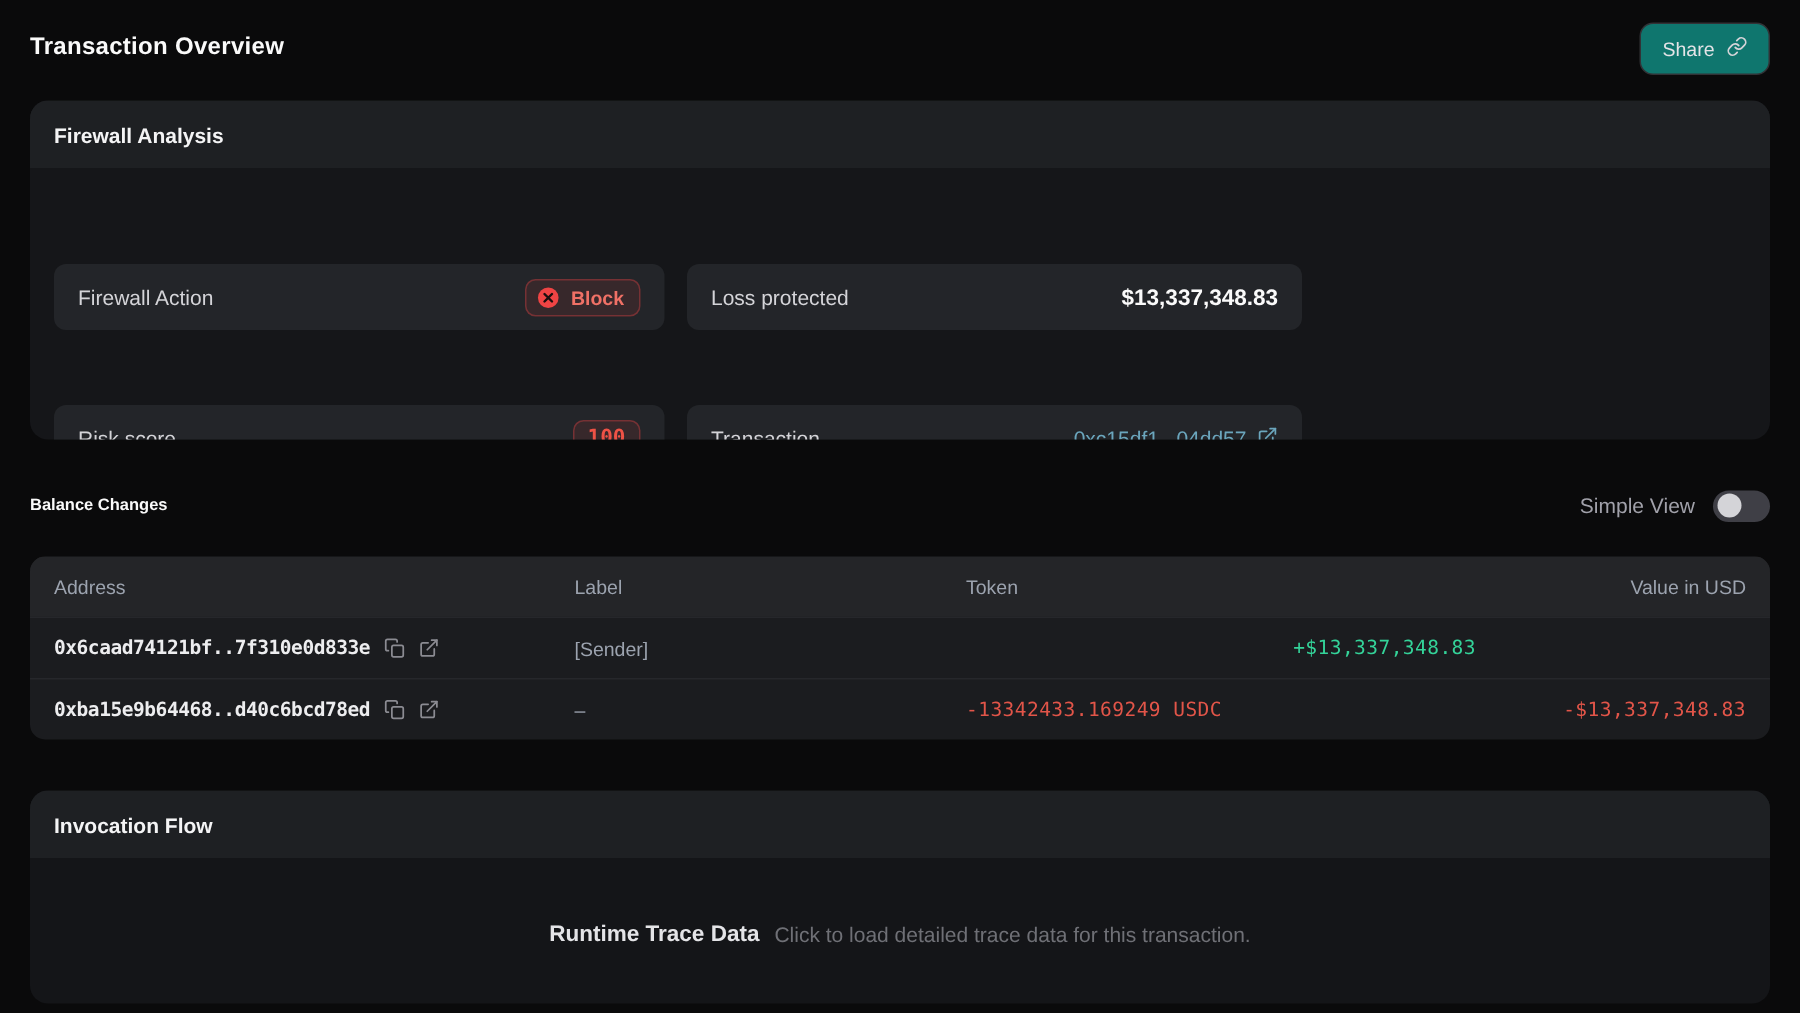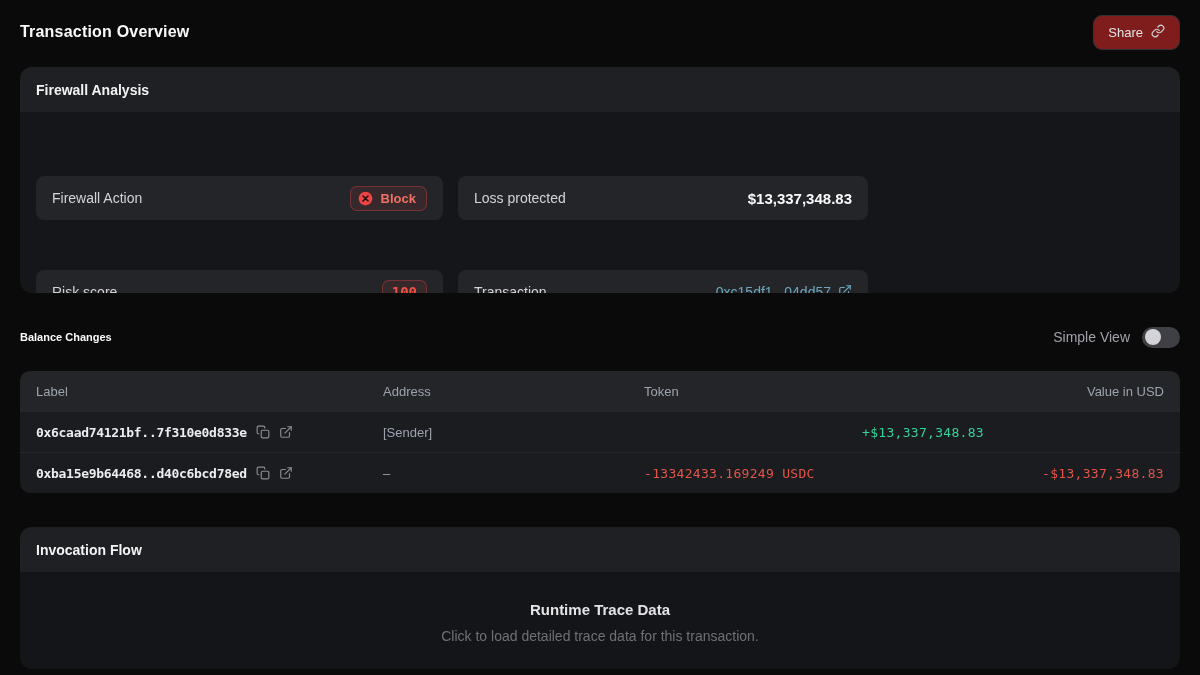--- a/index.html
+++ b/index.html
@@ -13,21 +13,21 @@
 
   
   .topbar {
     margin: 15px 20px 0 20px;
     height: 34px;
     display: flex; align-items: center; justify-content: space-between;
   }
   .page-title { font-size: 16px; font-weight: bold; letter-spacing: .2px; }
   .share-btn {
     display: flex; align-items: center; gap: 8px;
-    background: #7f1d1d; border: 1px solid #323236; border-radius: 9px;
+    background: #0f766e; border: 1px solid #323236; border-radius: 9px;
     padding: 8px 14px; font-size: 13px; color: #e4e4e7; cursor: pointer;
   }
   .share-btn svg { width: 14px; height: 14px; stroke: #d4d4d8; }
 
   
   .fw-card {
     margin: 18px 20px 0 20px; height: 226px;
     background: #151619; border-radius: 12px; overflow: hidden; position: relative;
   }
   .card-head {
@@ -110,21 +110,21 @@
   .token-cell, .usd-cell { font-size: 13px; letter-spacing: .3px; }
   .pos { color: #34d399; }
   .neg { color: #e25549; }
 
   
   .flow-card {
     margin: 34px 20px 0 20px; height: 142px;
     background: #141518; border-radius: 12px; overflow: hidden;
   }
   .flow-body {
-    height: 101px; display: flex; flex-direction: column;
+    height: 101px; display: flex; flex-direction: row;
     align-items: center; justify-content: center; gap: 10px; cursor: pointer;
   }
   .flow-title { font-size: 15px; font-weight: bold; color: #e4e4e7; }
   .flow-sub { font-size: 14px; color: #6f7076; }
 
   svg.stroke-ic { fill: none; stroke-width: 2; stroke-linecap: round; stroke-linejoin: round; }
 </style>
 </head>
 <body>
 
@@ -195,22 +195,22 @@
   <div class="simple-view">
     <span class="simple-view-label">Simple View</span>
     <div class="toggle">
       <div class="knob"></div>
     </div>
   </div>
 </div>
 
 <div class="table-card">
   <div class="t-grid t-head">
+    <div>Address</div>
     <div>Label</div>
-    <div>Address</div>
     <div>Token</div>
     <div class="col-right">Value in USD</div>
   </div>
 
   <div class="t-grid t-row">
     <div class="addr-cell">
       <span class="addr-text mono">0x6caad74121bf..7f310e0d833e</span>
       <span class="icon-btn">
         <svg class="stroke-ic" viewBox="0 0 24 24">
             <rect x="9" y="9" width="13" height="13" rx="2"></rect>

